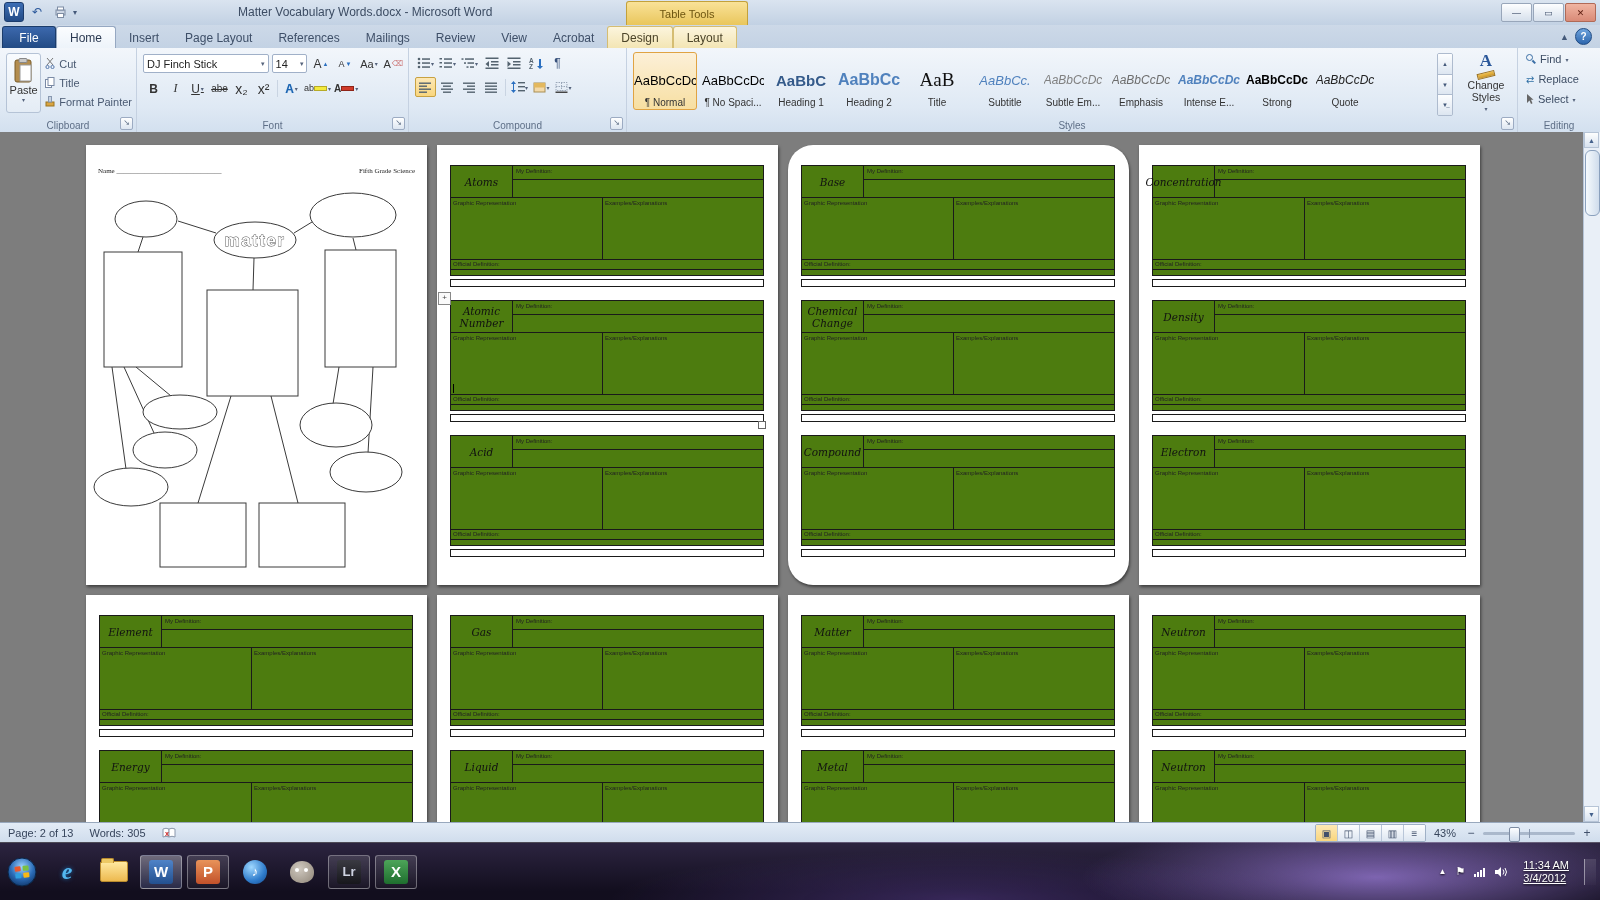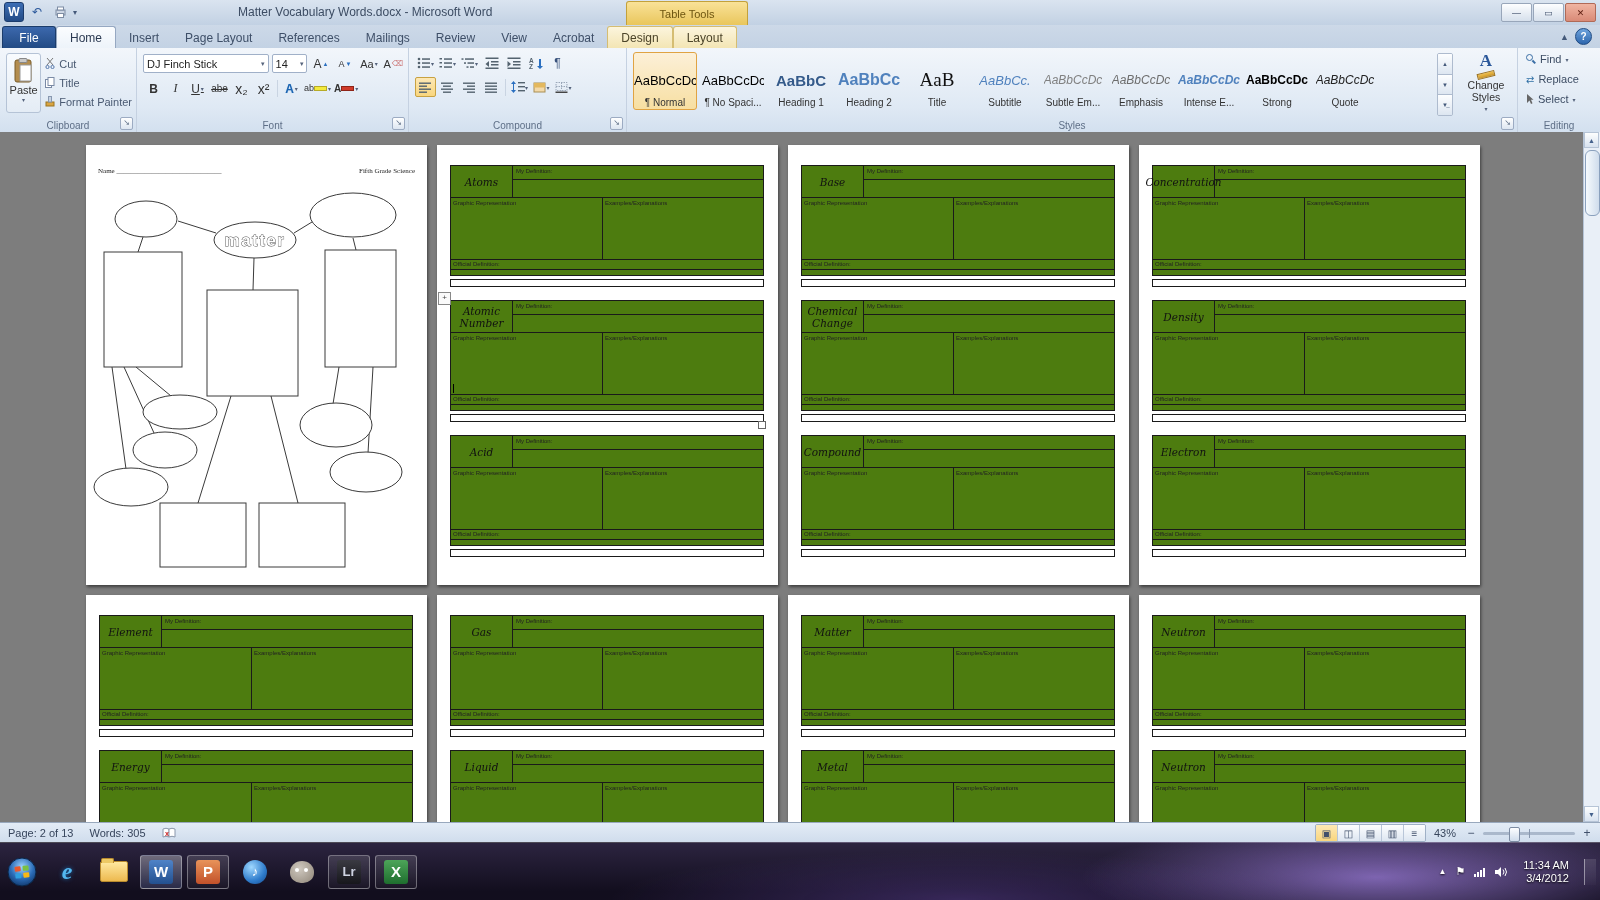--- a/index.html
+++ b/index.html
@@ -186,21 +186,21 @@
   .ic-word,.ic-ppt,.ic-excel,.ic-lr{width:24px;height:24px;border-radius:3px;color:#fff;font-size:15px;display:flex;align-items:center;justify-content:center;}
   .ic-word{background:linear-gradient(#4f83c8,#23508e);}
   .ic-ppt{background:linear-gradient(#e8935a,#c2512a);}
   .ic-excel{background:linear-gradient(#4da559,#1e6e2e);}
   .ic-lr{background:linear-gradient(#3a3a42,#17171c);color:#cfd3e2;font-size:13px;}
   .ic-itunes{width:24px;height:24px;border-radius:50%;background:radial-gradient(circle at 35% 30%,#9fd8ff,#2f7ccc 60%,#16498b);color:#fff;font-size:13px;display:flex;align-items:center;justify-content:center;}
   .ic-gimp{width:24px;height:22px;border-radius:50% 50% 45% 45%;background:radial-gradient(circle at 40% 35%,#cfc8bf,#8f8578);position:relative;}
   .ic-gimp::before{content:"";position:absolute;left:5px;top:7px;width:4px;height:4px;border-radius:50%;background:#fff;box-shadow:9px 0 0 #fff;}
   .tray{margin-left:auto;display:flex;align-items:center;gap:9px;padding-right:4px;color:#fff;}
   .tray-ic{display:flex;align-items:center;justify-content:center;font-size:11px;color:#fff;text-shadow:0 1px 2px rgba(0,0,0,.8);}
-  .clock{text-align:right;font-size:11px;line-height:13px;color:#fff;text-shadow:0 1px 2px rgba(0,0,0,.9);margin:0 6px;}
+  .clock{text-align:left;font-size:11px;line-height:13px;color:#fff;text-shadow:0 1px 2px rgba(0,0,0,.9);margin:0 6px;text-decoration:underline;}
   .show-desktop{width:11px;align-self:stretch;border-left:1px solid rgba(255,255,255,.45);background:linear-gradient(rgba(255,255,255,.12),rgba(255,255,255,.02));}
 </style>
 </head>
 <body>
 
 <div class="screen">
 
   <div class="titlebar">
     <div class="qat">
       <div class="app-ic">W</div>
@@ -660,21 +660,21 @@
       <div class="c-examples">Examples/Explanations</div>
     </div>
     <div class="c-official">Official Definition:</div>
     <div class="c-tail"></div>
   </div>
   <div class="card-strip"></div>
           <div class="move-handle">+</div>
        <div class="resize-handle"></div>
        <div class="caret"></div>
         </div>
-        <div class="page cards" style="left:788px;top:13px;">
+        <div class="page cards" style="left:788px;top:13px;border-radius:25px;">
           <div class="card">
     <div class="c-top">
       <div class="c-term">Base</div>
       <div class="c-def">
         <div class="c-def-label">My Definition:</div>
         <div class="c-def-space"></div>
       </div>
     </div>
     <div class="c-mid">
       <div class="c-graphic">Graphic Representation</div>

